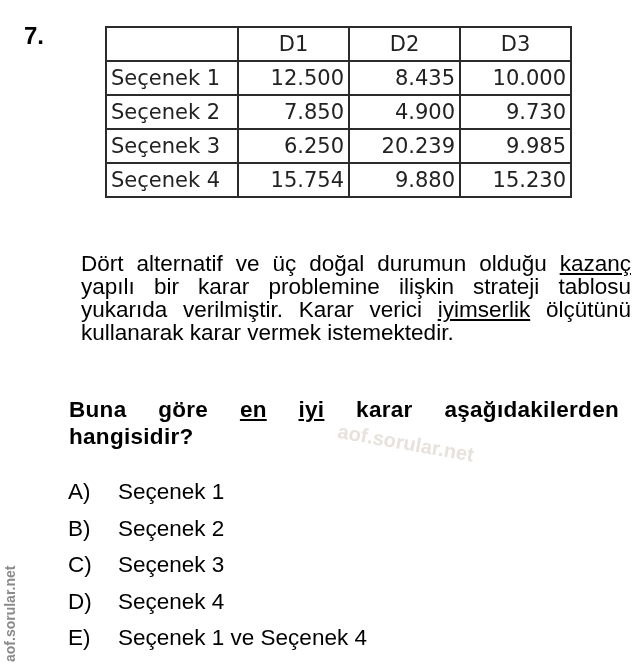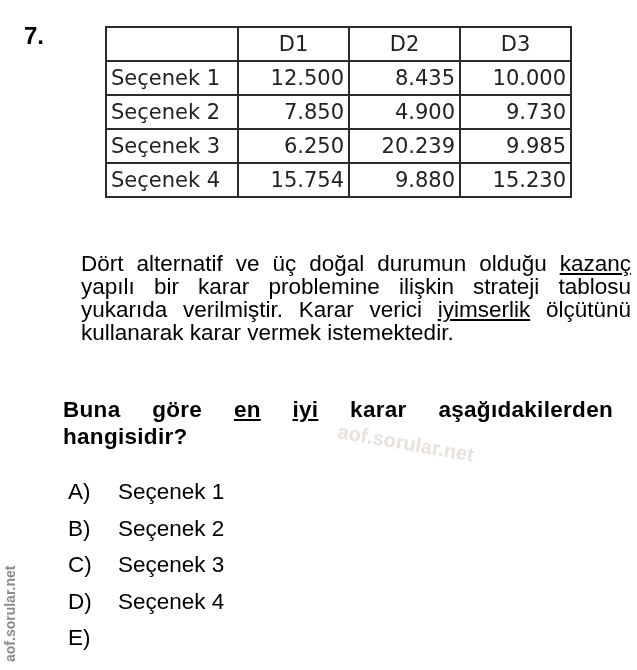--- a/index.html
+++ b/index.html
@@ -5,21 +5,21 @@
   html, body { margin:0; padding:0; background:#ffffff; }
   body { width:637px; height:670px; position:relative; overflow:hidden; font-family:"Liberation Sans", sans-serif; color:#000; }
   .qnum { position:absolute; left:24px; top:22px; font-size:24px; font-weight:bold; }
   table.strat { position:absolute; left:105px; top:26px; border-collapse:collapse; font-family:"DejaVu Sans", sans-serif; font-size:21px; color:#222; }
   table.strat td { border:2px solid #2b2b2b; height:32px; padding:0 4px; white-space:nowrap; }
   table.strat td.rowlabel { width:122px; text-align:left; }
   table.strat td.num { width:101px; text-align:right; }
   table.strat td.head { text-align:center; }
   .para { position:absolute; left:63px; top:252px; width:550px; font-size:22.5px; line-height:23px; text-align:justify; text-align-last:left;margin-left:18px; }
   .para u { text-decoration:underline; }
-  .question { position:absolute; left:63px; top:396px; width:550px; font-size:22.5px; font-weight:bold; line-height:27px; text-align:justify; text-align-last:left; letter-spacing:0.3px; }
+  .question { position:absolute; left:69px; top:396px; width:550px; font-size:22.5px; font-weight:bold; line-height:27px; text-align:justify; text-align-last:left; letter-spacing:0.3px; }
   .choices { position:absolute; left:68px; top:474px; font-size:22.5px; line-height:36.5px; }
   .choice { display:flex; }
   .choice .letter { width:50px; }
   .wm1 { position:absolute; left:340px; top:420px; font-size:20px; font-weight:bold; color:#e7e2dc; transform:rotate(10deg); transform-origin:left top; white-space:nowrap; }
   .wm2 { position:absolute; left:2px; top:662px; font-size:14px; font-weight:bold; color:#8a8a8a; transform:rotate(-90deg); transform-origin:left top; white-space:nowrap; }
 </style>
 </head>
 <body>
 
 <div class="qnum">7.</div>
@@ -75,17 +75,18 @@
   <div class="choice">
     <span class="letter">C)</span>
     <span>Seçenek 3</span>
   </div>
   <div class="choice">
     <span class="letter">D)</span>
     <span>Seçenek 4</span>
   </div>
   <div class="choice">
     <span class="letter">E)</span>
+    <span>Seçenek 1 ve Seçenek 4</span>
   </div>
 </div>
 
 <div class="wm1">aof.sorular.net</div>
 <div class="wm2">aof.sorular.net</div>
 
 </body></html>

